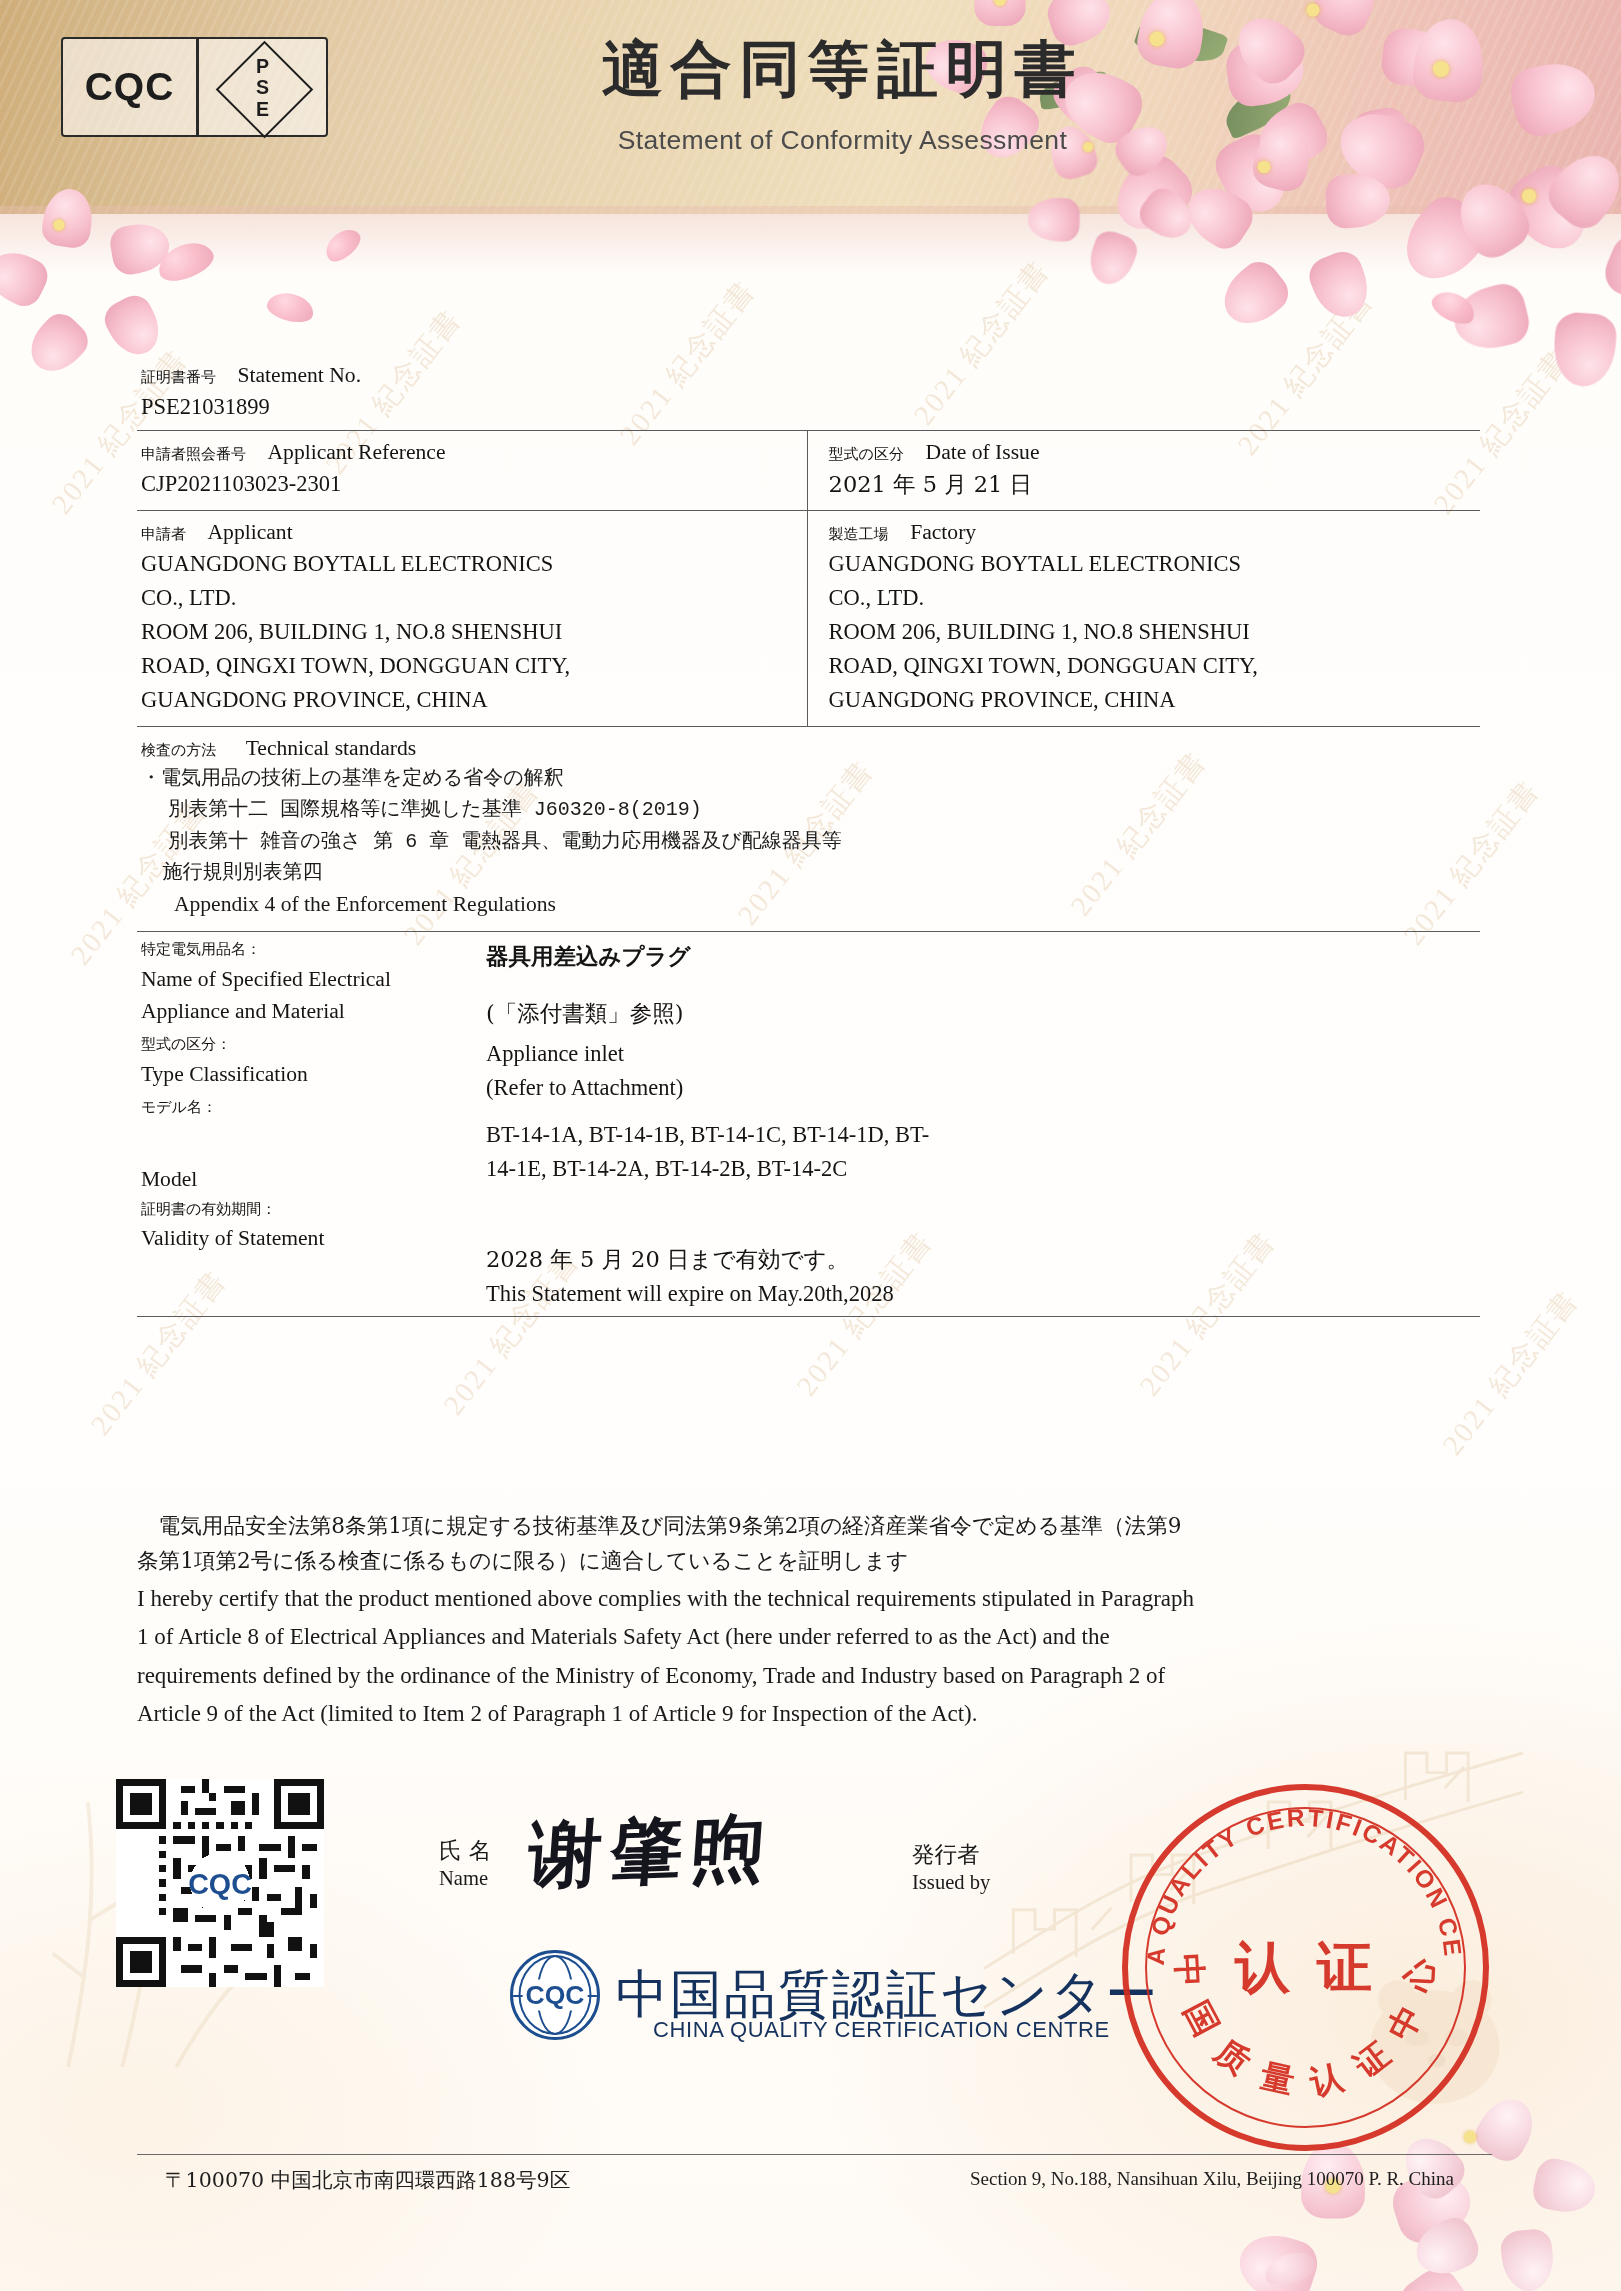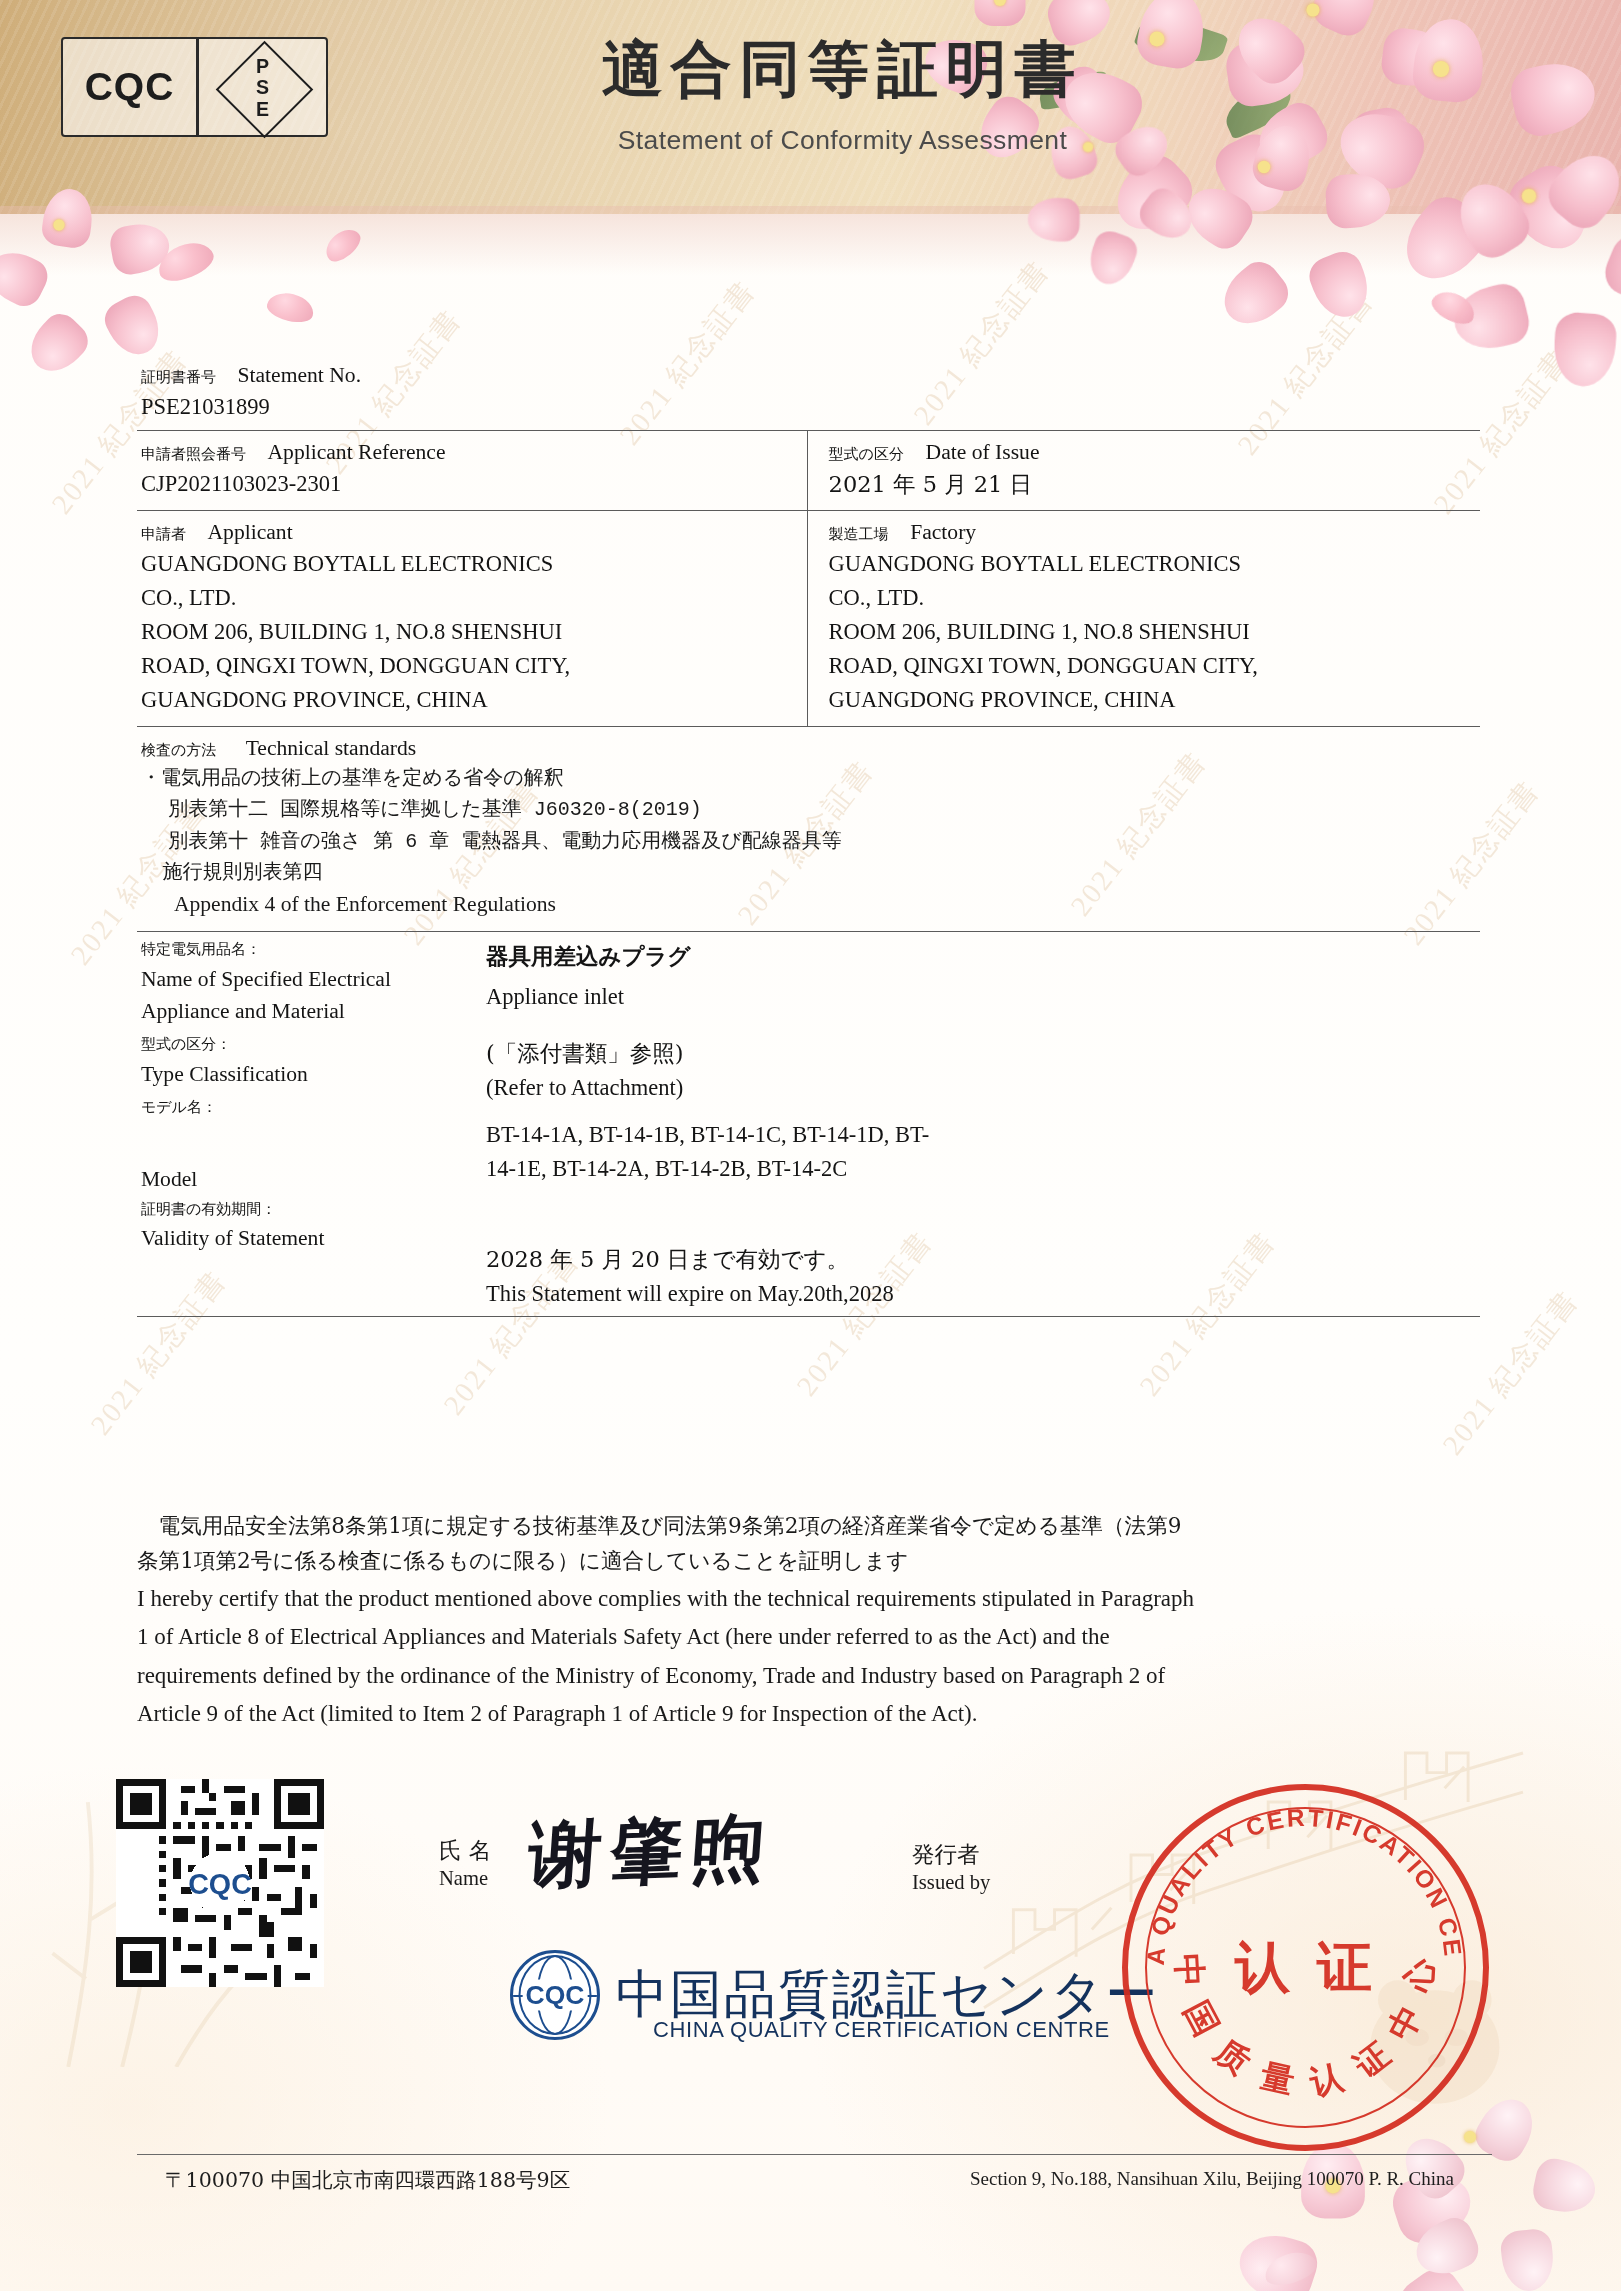--- a/index.html
+++ b/index.html
@@ -646,23 +646,23 @@
         <div class="line lbl-en">Type Classification</div>
 
         <div class="line lbl-jp" style="margin-top:7.8px;">モデル名：</div>
         <div class="line lbl-en" style="margin-top:43px;">Model</div>
 
         <div class="line lbl-jp" style="margin-top:3.9px;">証明書の有効期間：</div>
         <div class="line lbl-en">Validity of Statement</div>
       </div>
       <div class="spec-r">
         <div class="line val-jp" style="font-weight:bold;">器具用差込みプラグ</div>
+        <div class="line val-jp" style="margin-top:23.5px;">(「添付書類」参照)</div>
+
         <div class="line val" style="margin-top:5.9px;">Appliance inlet</div>
-
-        <div class="line val-jp" style="margin-top:23.5px;">(「添付書類」参照)</div>
         <div class="line val">(Refer to Attachment)</div>
 
         <div class="line val" style="margin-top:13.7px;">BT-14-1A, BT-14-1B, BT-14-1C, BT-14-1D, BT-</div>
         <div class="line val">14-1E, BT-14-2A, BT-14-2B, BT-14-2C</div>
 
         <div class="line val-jp" style="margin-top:57px;">2028 年 5 月 20 日まで有効です。</div>
         <div class="line val">This Statement will expire on May.20th,2028</div>
       </div>
     </div>
     <div class="hr"></div>

